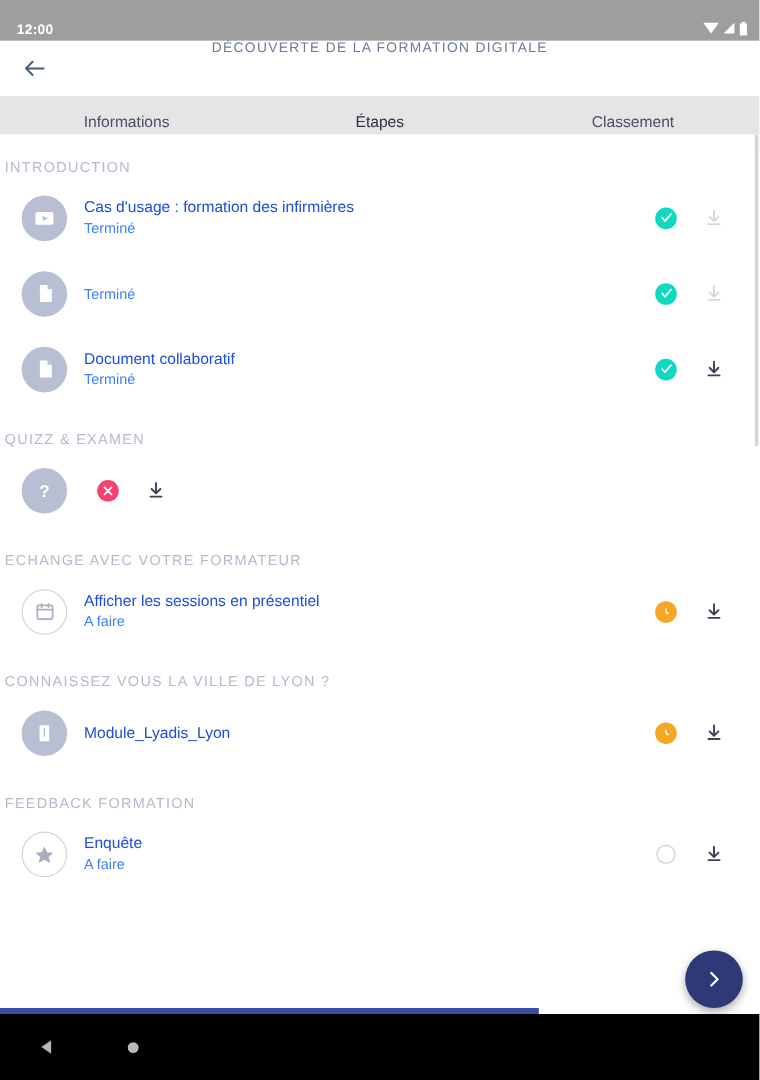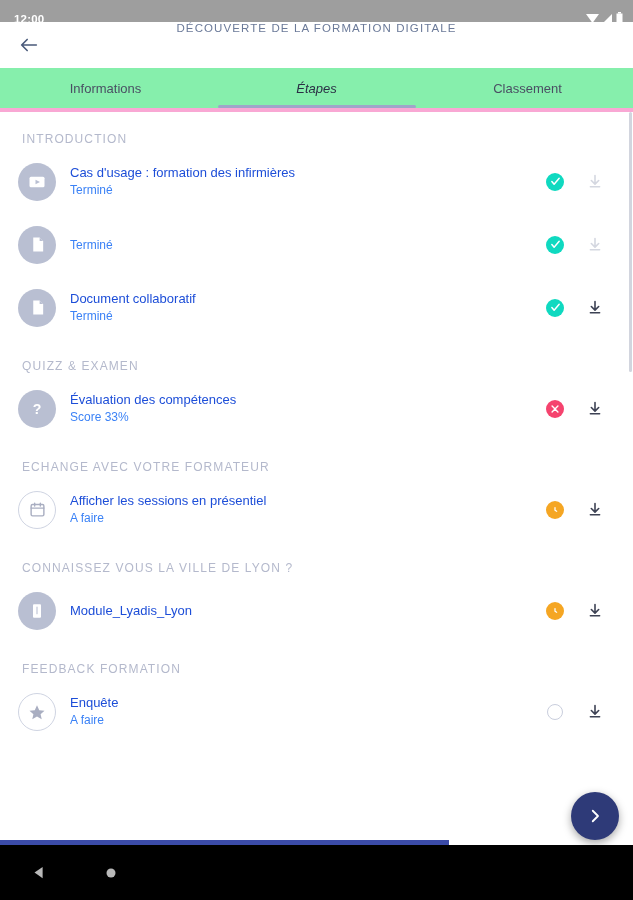--- a/index.html
+++ b/index.html
@@ -6,21 +6,21 @@
   html, body {
     width:633px; height:900px;
     font-family:"Liberation Sans", sans-serif;
     background:#ffffff;
     overflow:hidden;
   }
   #app { position:relative; width:633px; height:900px; background:#fff; }
 
   
   .statusbar{
-    height:22px; background:#9e9e9e; color:#fff;
+    height:34px; background:#9e9e9e; color:#fff;
     display:flex; align-items:center; justify-content:space-between;
     padding:16px 10px 0 14px; font-size:11.5px; font-weight:bold;
     letter-spacing:.2px;
   }
   .status-icons{ display:flex; align-items:center; gap:3px; }
 
   
   .appbar{
     height:46px; background:#fff; display:flex; 
     position:relative;
@@ -30,42 +30,42 @@
     justify-content:center; margin-left:6px; cursor:pointer;
   }
   .appbar-title{
     position:absolute; left:0; right:0; text-align:center;
     font-size:11.5px; color:#6b7a99; letter-spacing:1.1px;
     font-weight:500; pointer-events:none;
   }
 
   
   .tabs{
-    height:44px; display:flex; background:#86efac;
-    border-bottom:4px solid #f9a8d4;
+    height:44px; display:flex; background:#e5e5e5;
+    border-bottom:2px solid #f9a8d4;
   }
   .tab{
     flex:1; display:flex; align-items:center; justify-content:center;
     font-size:13px; color:#4a4f63; position:relative; cursor:pointer;
   }
-  .tab.active{ color:#2b2f45; font-weight:500;font-style:italic; }
+  .tab.active{ color:#2b2f45; font-weight:500; }
   .tab.active::after{
     content:""; position:absolute; bottom:0; left:50%;
     transform:translateX(-50%);
     width:198px; height:3px; background:#9fa5c9; border-radius:2px;
   }
 
   
   .content{
     position:absolute; top:112px; left:0; right:0; bottom:55px;
     overflow:hidden; background:#fff;
   }
   .section-title{
     font-size:12px; color:#b4b9cc; letter-spacing:1.1px;
-    padding:20px 0 4px 22px; text-transform:uppercase;
+    padding:20px 0 4px 4px; text-transform:uppercase;
   }
   .row{
     display:flex; align-items:center; height:63px;
     padding:0 18px 0 18px; cursor:pointer;
   }
   .row-icon{
     width:38px; height:38px; border-radius:50%;
     display:flex; align-items:center; justify-content:center;
     flex:0 0 38px; margin-right:14px;
   }
@@ -251,24 +251,20 @@
       </div>
     </div>
 
     <div class="section-title">QUIZZ &amp; EXAMEN</div>
 
     <div class="row">
       <div class="row-icon filled">
         <svg width="20" height="20" viewBox="0 0 24 24">
             <text x="12" y="18" text-anchor="middle" font-family="Liberation Sans, sans-serif" font-size="17" font-weight="bold" fill="#fff">?</text>
           </svg>
-      </div>
-      <div class="row-text">
-        <div class="row-title">Évaluation des compétences</div>
-        <div class="row-sub">Score 33%</div>
       </div>
       <div class="row-status">
         <span class="badge failed">
           <svg width="10" height="10" viewBox="0 0 24 24">
               <path d="M5 5l14 14M19 5L5 19" fill="none" stroke="#fff" stroke-width="3.4" stroke-linecap="round"></path>
             </svg>
         </span>
       </div>
       <div class="row-download">
         <svg width="16" height="17" viewBox="0 0 24 24">

